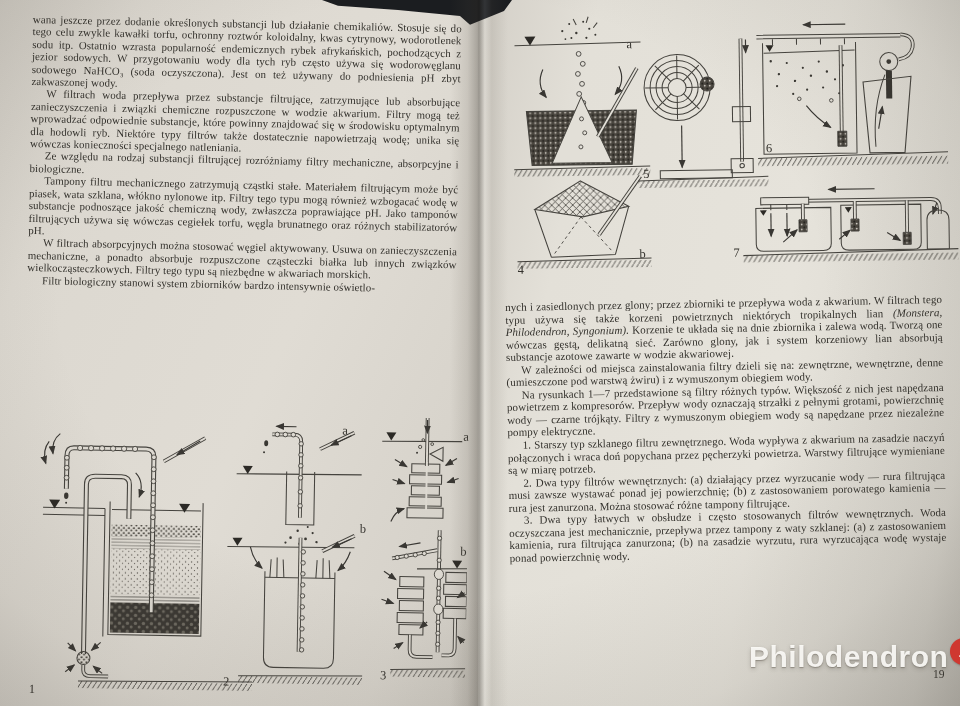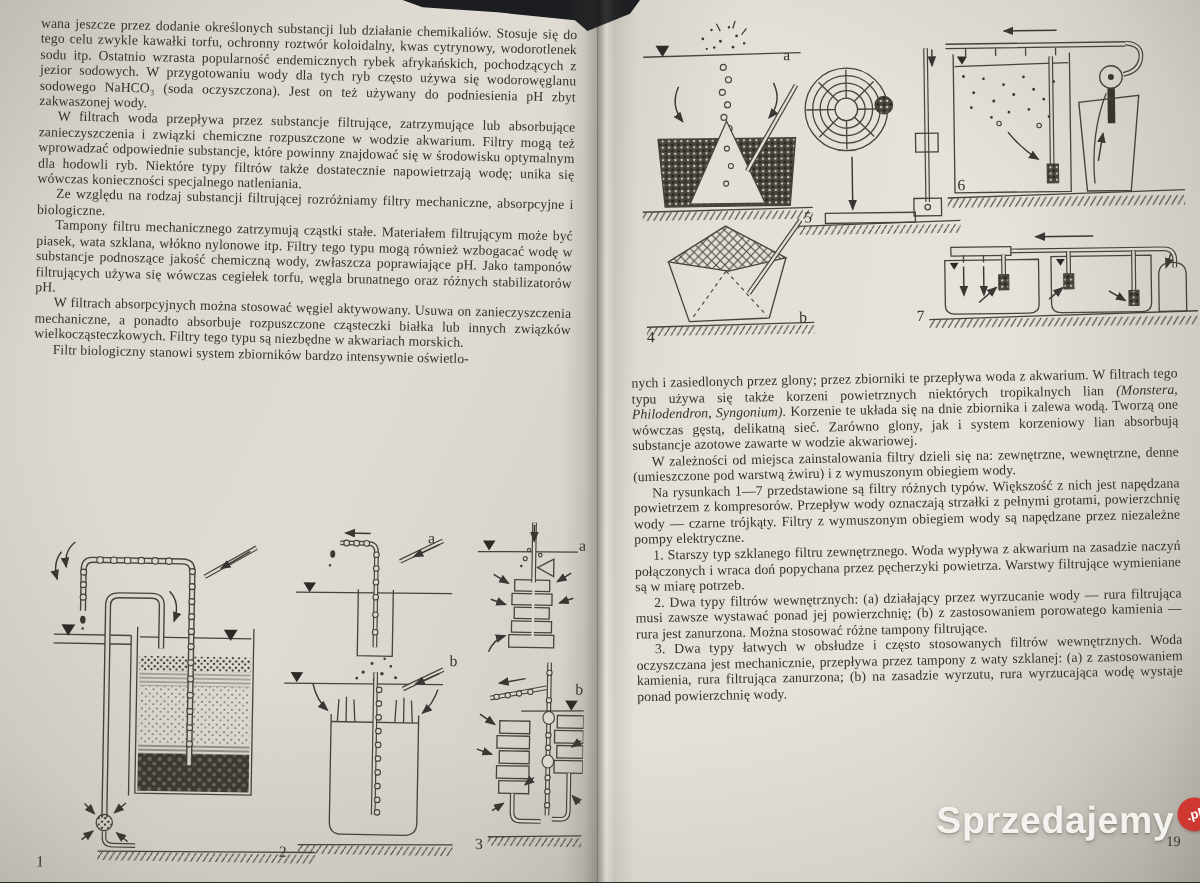--- a/index.html
+++ b/index.html
@@ -464,19 +464,19 @@
     <p>W zależności od miejsca zainstalowania filtry dzieli się na: zewnętrzne, wewnętrzne, denne (umieszczone pod warstwą żwiru) i z wymuszonym obiegiem wody.</p>
     <p>Na rysunkach 1—7 przedstawione są filtry różnych typów. Większość z nich jest napędzana powietrzem z kompresorów. Przepływ wody oznaczają strzałki z pełnymi grotami, powierzchnię wody — czarne trójkąty. Filtry z wymuszonym obiegiem wody są napędzane przez niezależne pompy elektryczne.</p>
     <p>1. Starszy typ szklanego filtru zewnętrznego. Woda wypływa z akwarium na zasadzie naczyń połączonych i wraca doń popychana przez pęcherzyki powietrza. Warstwy filtrujące wymieniane są w miarę potrzeb.</p>
     <p>2. Dwa typy filtrów wewnętrznych: (a) działający przez wyrzucanie wody — rura filtrująca musi zawsze wystawać ponad jej powierzchnię; (b) z zastosowaniem porowatego kamienia — rura jest zanurzona. Można stosować różne tampony filtrujące.</p>
     <p>3. Dwa typy łatwych w obsłudze i często stosowanych filtrów wewnętrznych. Woda oczyszczana jest mechanicznie, przepływa przez tampony z waty szklanej: (a) z zastosowaniem kamienia, rura filtrująca zanurzona; (b) na zasadzie wyrzutu, rura wyrzucająca wodę wystaje ponad powierzchnię wody.</p>
   </div>
 
   <div id="page-num">19</div>
 
   <div id="wm">
-    <span class="wtxt">Sprzedajemy</span>
+    <span class="wtxt">Philodendron</span>
     <span class="wbadge">.pl</span>
   </div>
 
   <div id="gutter"></div>
   <div id="vignette"></div>
 </div>
 
 </body></html>

